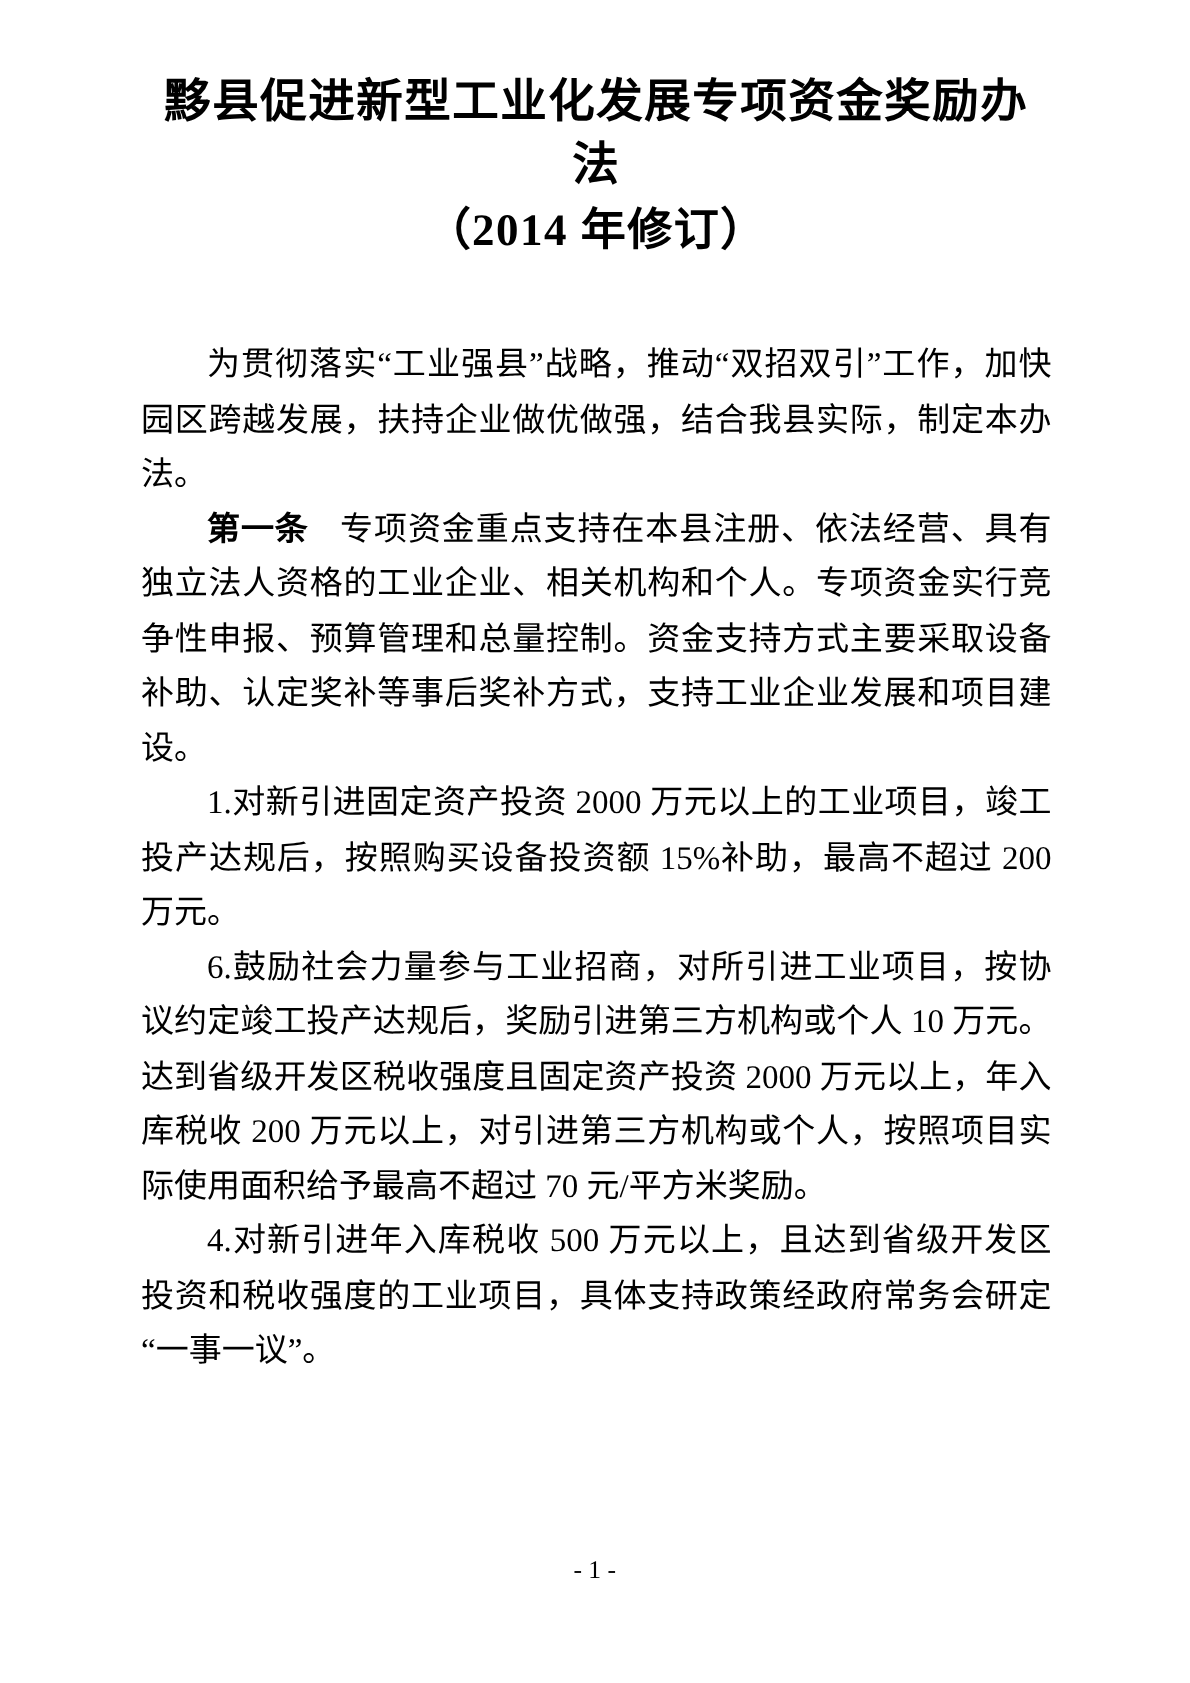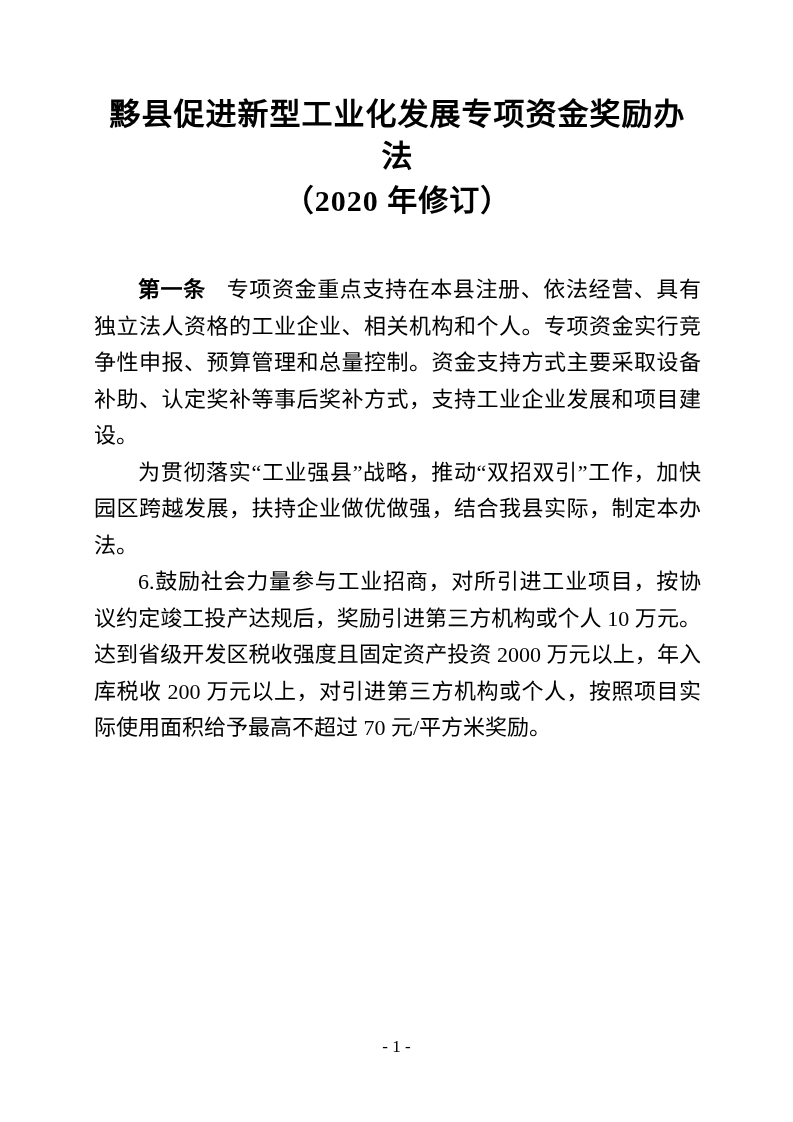--- a/index.html
+++ b/index.html
@@ -12,21 +12,21 @@
     width: 793px;
     height: 1122px;
     background: #ffffff;
     color: #000000;
     font-family: "Liberation Serif", "DejaVu Serif", serif;
     overflow: hidden;
     box-sizing: border-box;
   }
   .content {
     box-sizing: border-box;
-    padding: 94px 92px 0 94px;
+    padding: 47px 92px 0 94px;
   }
   .title {
     margin: 0;
     font-size: 31px;
     font-weight: 700;
     line-height: 42px;
     text-align: center;
     letter-spacing: 1px;
     font-family: "Liberation Serif", "DejaVu Serif", serif;
   }
@@ -64,26 +64,28 @@
     line-height: 22px;
     color: #000000;
   }
 </style>
 </head>
 <body>
 
 <div class="page">
   <div class="content">
     <h1 class="title">黟县促进新型工业化发展专项资金奖励办法</h1>
-    <h2 class="subtitle">（2020 年修订）</h2>
+    <h2 class="subtitle">（2014 年修订）</h2>
 
     <div class="doc-body">
+      <p class="para">为贯彻落实“工业强县”战略，推动“双招双引”工作，加快园区跨越发展，扶持企业做优做强，结合我县实际，制定本办法。</p>
+
       <p class="para"><span class="article-label">第一条</span><span>专项资金重点支持在本县注册、依法经营、具有独立法人资格的工业企业、相关机构和个人。专项资金实行竞争性申报、预算管理和总量控制。资金支持方式主要采取设备补助、认定奖补等事后奖补方式，支持工业企业发展和项目建设。</span></p>
 
-      <p class="para">为贯彻落实“工业强县”战略，推动“双招双引”工作，加快园区跨越发展，扶持企业做优做强，结合我县实际，制定本办法。</p>
 
-
+      <p class="para">1.对新引进固定资产投资 2000 万元以上的工业项目，竣工投产达规后，按照购买设备投资额 15%补助，最高不超过 200 万元。</p>
       <p class="para">6.鼓励社会力量参与工业招商，对所引进工业项目，按协议约定竣工投产达规后，奖励引进第三方机构或个人 10 万元。达到省级开发区税收强度且固定资产投资 2000 万元以上，年入库税收 200 万元以上，对引进第三方机构或个人，按照项目实际使用面积给予最高不超过 70 元/平方米奖励。</p>
+      <p class="para">4.对新引进年入库税收 500 万元以上，且达到省级开发区投资和税收强度的工业项目，具体支持政策经政府常务会研定“一事一议”。</p>
     </div>
   </div>
 
   <div class="footer">- 1 -</div>
 </div>
 
 </body></html>

